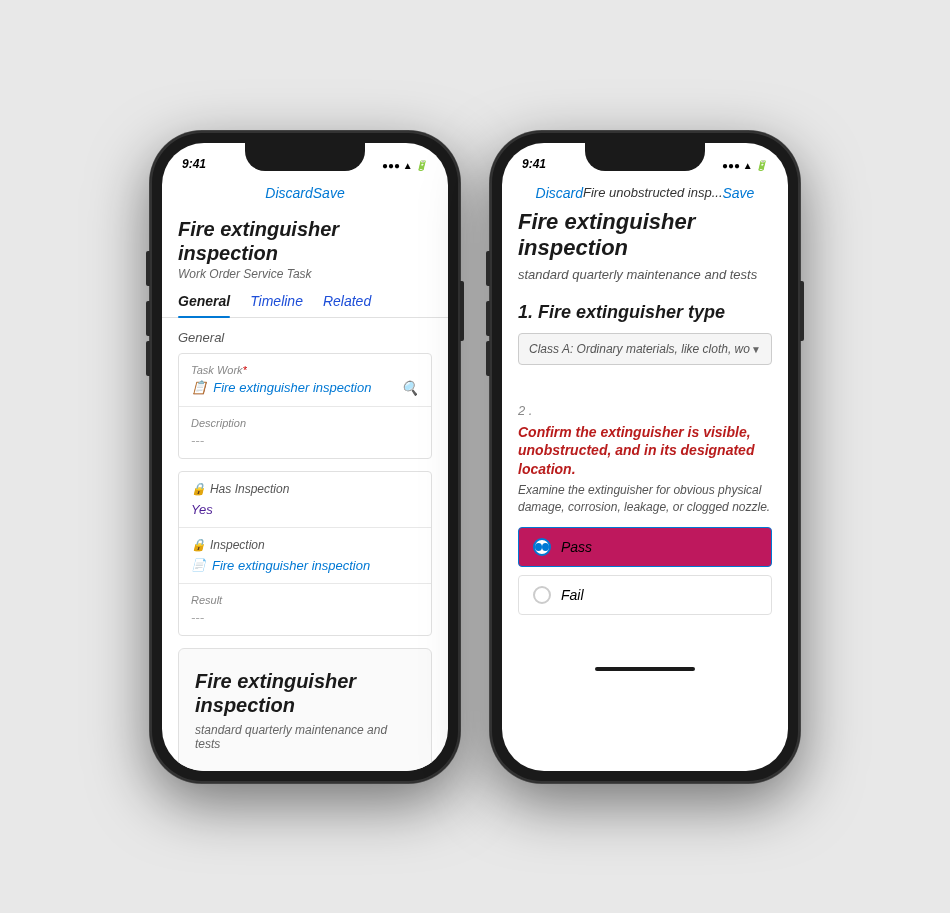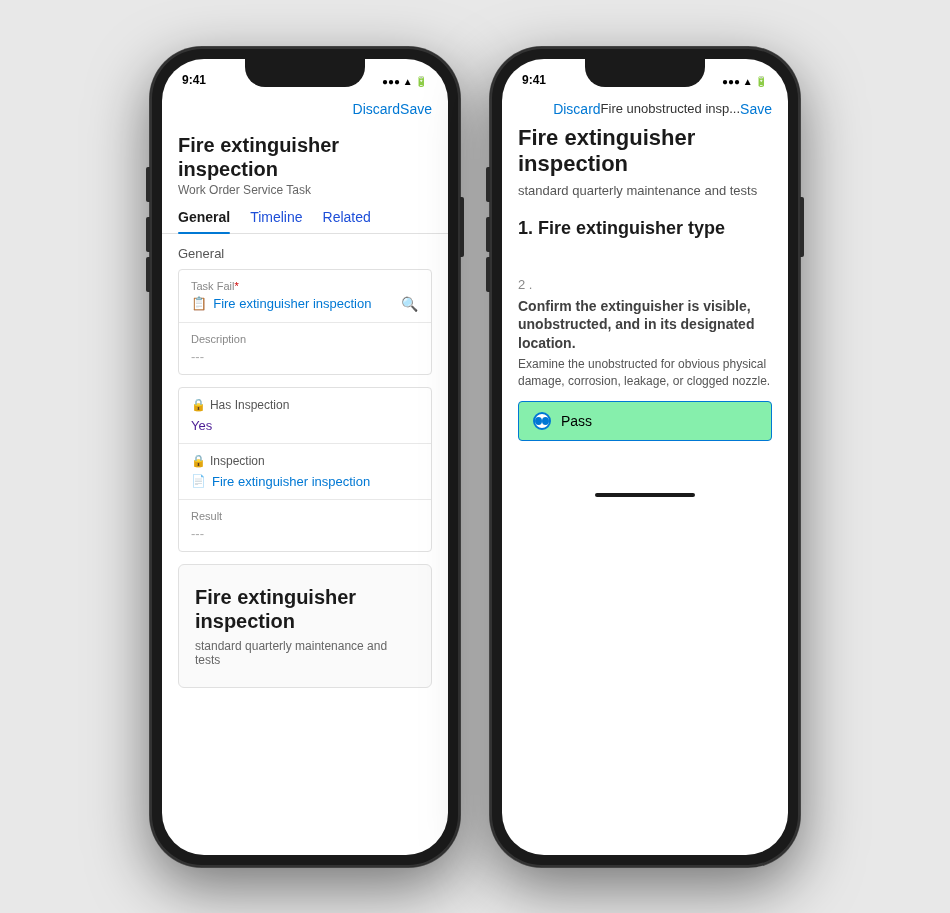--- a/index.html
+++ b/index.html
@@ -10,30 +10,31 @@
       align-items: center;
       min-height: 100vh;
       font-family: -apple-system, BlinkMacSystemFont, 'Segoe UI', sans-serif;
       gap: 30px;
       padding: 20px;
     }
 
     
     .phone {
       width: 310px;
-      height: 820px;
+      height: 652px;
       background: #1a1a1a;
       border-radius: 52px;
       padding: 12px;
       box-shadow: 
         0 0 0 1px #444,
         0 20px 60px rgba(0,0,0,0.5),
         inset 0 0 0 2px #333;
       position: relative;
       flex-shrink: 0;
+      font-style: italic;
     }
 
     
     .phone::before {
       content: '';
       position: absolute;
       left: -4px;
       top: 120px;
       width: 4px;
       height: 35px;
@@ -95,21 +96,21 @@
     .screen-content {
       flex: 1;
       overflow-y: auto;
       overflow-x: hidden;
     }
     .screen-content::-webkit-scrollbar { display: none; }
 
     
     .nav-bar {
       display: flex;
-      justify-content: flex-end;
+      justify-content: center;
       align-items: center;
       padding: 10px 16px 8px;
       border-bottom: none;
     }
 
     .nav-action {
       color: #0078d4;
       font-size: 14px;
       font-weight: 400;
     }
@@ -320,21 +321,21 @@
 
     .dropdown-arrow {
       color: #666;
       font-size: 10px;
       flex-shrink: 0;
     }
 
     .question-body {
       font-size: 14px;
       font-weight: 700;
-      color: #404040;
+      color: #b91c1c;
       margin-bottom: 4px;
       line-height: 1.3;
     }
 
     .question-instruction {
       font-size: 12px;
       color: #555;
       margin-bottom: 12px;
       line-height: 1.4;
     }
@@ -344,21 +345,21 @@
       border: 1px solid #e0e0e0;
       border-radius: 4px;
       margin-bottom: 8px;
       display: flex;
       align-items: center;
       gap: 10px;
       font-size: 14px;
     }
 
     .option.selected {
-      background: #86efac;
+      background: #be185d;
       border-color: #0078d4;
     }
 
     .radio {
       width: 18px;
       height: 18px;
       border-radius: 50%;
       border: 2px solid #ccc;
       display: flex;
       align-items: center;
@@ -408,21 +409,21 @@
         <div class="tab">Timeline</div>
         <div class="tab">Related</div>
       </div>
 
       <div class="section">
         <div class="section-label">General</div>
         <div class="field-group">
 
           <div class="field">
             <div class="field-label">
-              <span>Task Fail</span><span class="required">*</span>
+              <span>Task Work</span><span class="required">*</span>
             </div>
             <div class="field-row">
               <div class="field-value link">
                 <span style="font-size:13px; color:#555;">📋</span>
                 <span>Fire extinguisher inspection</span>
               </div>
               <span class="search-icon">🔍</span>
             </div>
           </div>
 
@@ -485,38 +486,46 @@
       </div>
 
       <div class="form-content">
         <div class="form-title">Fire extinguisher inspection</div>
         <div class="form-description">standard quarterly maintenance and tests</div>
 
         <div class="question-section">
           <div class="question-title">
             <span>1. </span><span>Fire extinguisher type</span>
           </div>
+          <div class="dropdown">
+            <span class="dropdown-text">Class A: Ordinary materials, like cloth, wo</span>
+            <span class="dropdown-arrow">▼</span>
+          </div>
         </div>
 
         <div style="height: 16px;"></div>
 
         <div class="question-section">
           <div style="margin-bottom: 4px;">
             <span style="font-size:13px; color:#888;">2 .</span>
           </div>
           <div class="question-body">Confirm the extinguisher is visible, unobstructed, and in its designated location.</div>
-          <div class="question-instruction">Examine the unobstructed for obvious physical damage, corrosion, leakage, or clogged nozzle.</div>
+          <div class="question-instruction">Examine the extinguisher for obvious physical damage, corrosion, leakage, or clogged nozzle.</div>
 
           <div class="option selected">
             <div class="radio checked">
               <div style="width:8px;height:8px;border-radius:50%;background:#0078d4;"></div>
             </div>
             <span>Pass</span>
           </div>
 
+          <div class="option">
+            <div class="radio"></div>
+            <span>Fail</span>
+          </div>
         </div>
 
         <div style="height: 16px;"></div>
 
 
       </div>
 
       <div style="text-align:center; padding: 8px 0 12px; margin-top: 8px;">
         <div style="width:100px; height:4px; background:#1a1a1a; border-radius:2px; margin:0 auto;"></div>
       </div>

